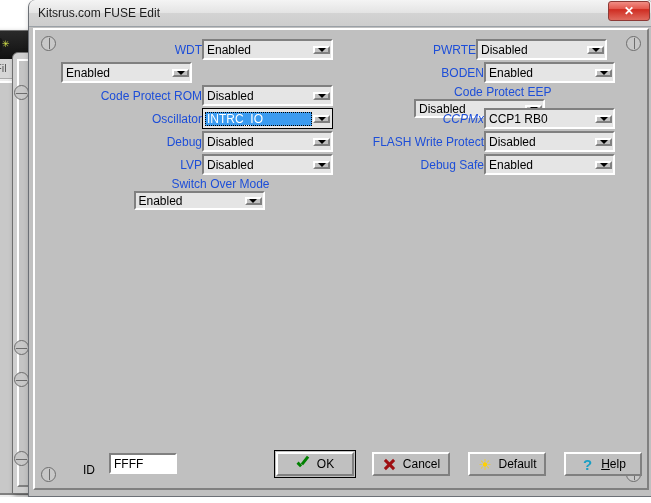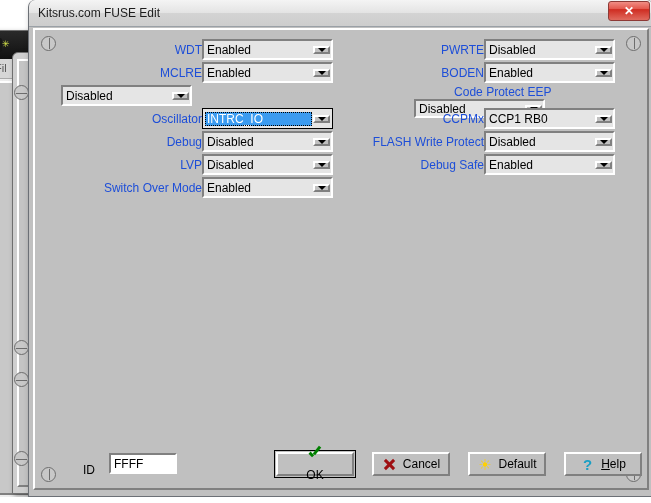--- a/index.html
+++ b/index.html
@@ -297,21 +297,20 @@
     align-items: center;
     justify-content: center;
     gap: 6px;
     font-size: 12px;
     color: #000000;
     cursor: pointer;
   }
   .dlg-button.default-focus {
     outline: 1px solid #000000;
     outline-offset: 1px;
-    flex-direction: column;
   }
   #btn-ok    { left: 241px; }
   #btn-cancel{ left: 337px; }
   #btn-default { left: 433px; }
   #btn-help  { left: 529px; }
 
   .btn-icon { width: 15px; height: 15px; position: relative; flex: none; }
 
   
   .icon-check::before {
@@ -402,30 +401,30 @@
       <span class="field-label" style="width:141px;">WDT</span>
       <div class="combobox">
         <span class="combo-text">Enabled</span>
         <span class="combo-arrow">
             <i class="arrow-tri"></i>
           </span>
       </div>
     </div>
 
     <div class="field-row" style="left:26px; top:32px; width:276px;">
-      <span class="field-label" style="width:141px;">MCLRE</span>
       <div class="combobox">
         <span class="combo-text">Enabled</span>
         <span class="combo-arrow">
             <i class="arrow-tri"></i>
           </span>
       </div>
     </div>
 
     <div class="field-row" style="left:26px; top:55px; width:276px;">
+      <span class="field-label" style="width:141px;">Code Protect ROM</span>
       <div class="combobox">
         <span class="combo-text">Disabled</span>
         <span class="combo-arrow">
             <i class="arrow-tri"></i>
           </span>
       </div>
     </div>
 
     <div class="field-row" style="left:26px; top:78px; width:276px;">
       <span class="field-label" style="width:141px;">Oscillator</span>
@@ -450,31 +449,31 @@
     <div class="field-row" style="left:26px; top:124px; width:276px;">
       <span class="field-label" style="width:141px;">LVP</span>
       <div class="combobox">
         <span class="combo-text">Disabled</span>
         <span class="combo-arrow">
             <i class="arrow-tri"></i>
           </span>
       </div>
     </div>
 
-    <div class="field-row" style="left:26px; top:147px; width:276px;">
+    <div class="field-row" style="left:26px; top:147px; width:276px;flex-direction:column;">
       <span class="field-label" style="width:141px;">Switch Over Mode</span>
       <div class="combobox">
         <span class="combo-text">Enabled</span>
         <span class="combo-arrow">
             <i class="arrow-tri"></i>
           </span>
       </div>
     </div>
 
-    <div class="field-row" style="left:305px; top:9px; width:279px;">
+    <div class="field-row" style="left:297px; top:9px; width:279px;">
       <span class="field-label" style="width:144px;">PWRTE</span>
       <div class="combobox">
         <span class="combo-text">Disabled</span>
         <span class="combo-arrow">
             <i class="arrow-tri"></i>
           </span>
       </div>
     </div>
 
     <div class="field-row" style="left:305px; top:32px; width:279px;">
@@ -491,21 +490,21 @@
       <span class="field-label" style="width:144px;">Code Protect EEP</span>
       <div class="combobox">
         <span class="combo-text">Disabled</span>
         <span class="combo-arrow">
             <i class="arrow-tri"></i>
           </span>
       </div>
     </div>
 
     <div class="field-row" style="left:305px; top:78px; width:279px;">
-      <span class="field-label" style="width:144px;">CCPMx</span>
+      <span class="field-label" style="width:144px;font-style:italic;">CCPMx</span>
       <div class="combobox">
         <span class="combo-text">CCP1 RB0</span>
         <span class="combo-arrow">
             <i class="arrow-tri"></i>
           </span>
       </div>
     </div>
 
     <div class="field-row" style="left:305px; top:101px; width:279px;">
       <span class="field-label" style="width:144px;">FLASH Write Protect</span>

